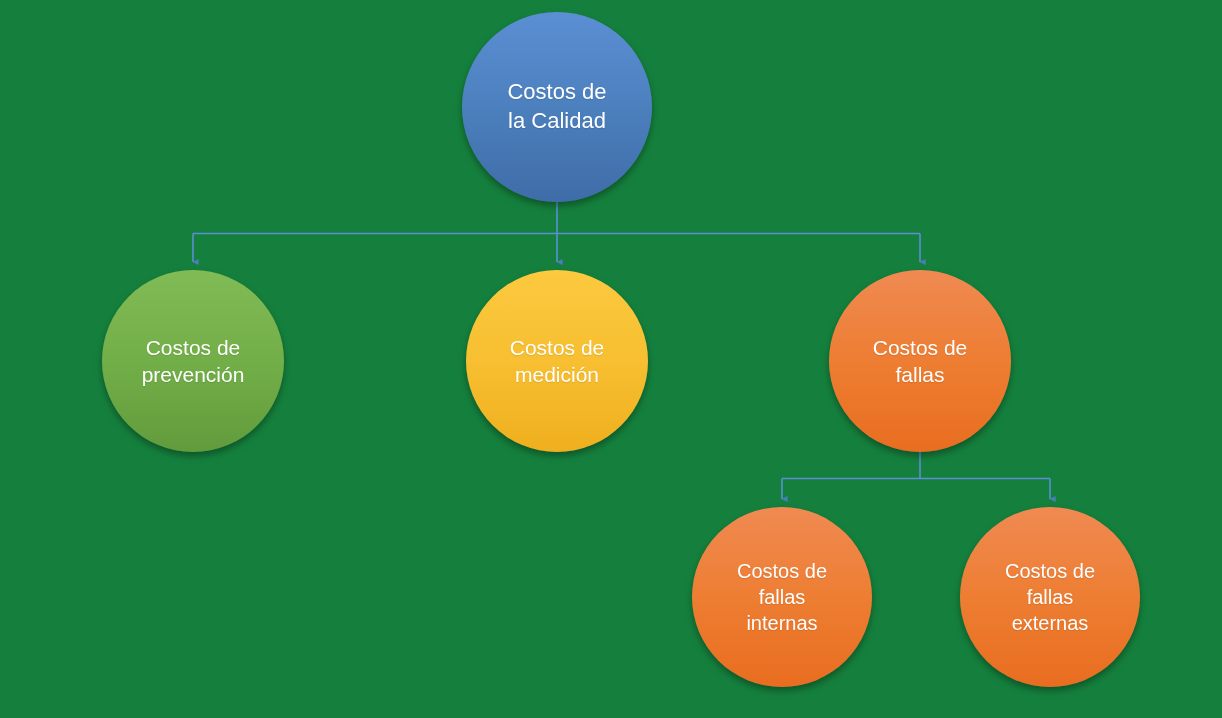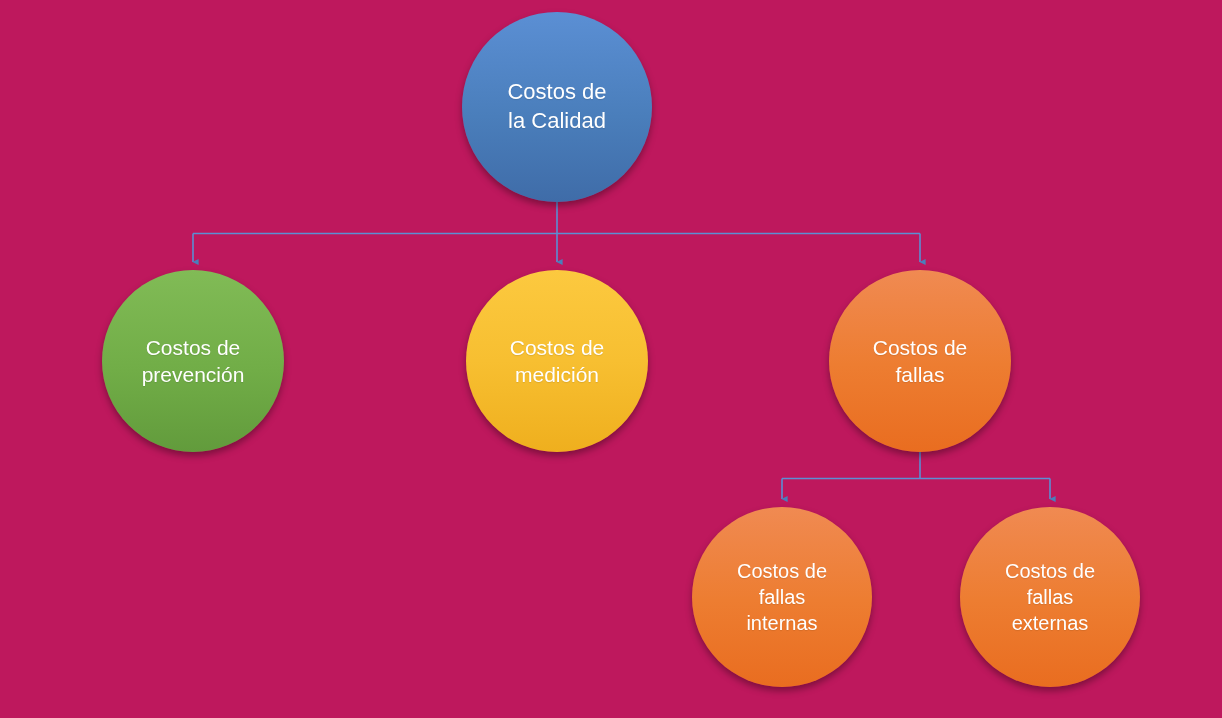--- a/index.html
+++ b/index.html
@@ -7,21 +7,21 @@
     padding: 0;
     background: #ffffff;
   }
   body {
     font-family: "Liberation Sans", sans-serif;
   }
   #canvas {
     position: relative;
     width: 1222px;
     height: 718px;
-    background: #be185d;
+    background: #15803d;
     overflow: hidden;
   }
   #connectors {
     position: absolute;
     left: 0;
     top: 0;
     width: 1222px;
     height: 718px;
     pointer-events: none;
   }

